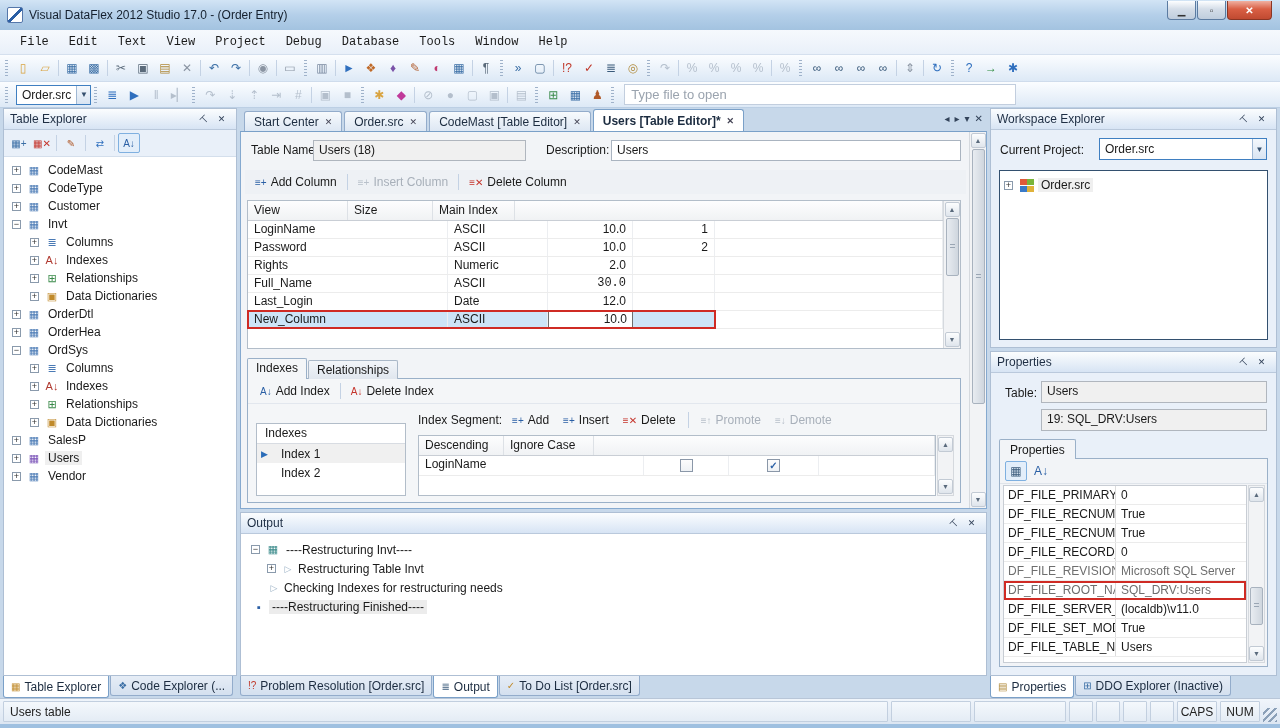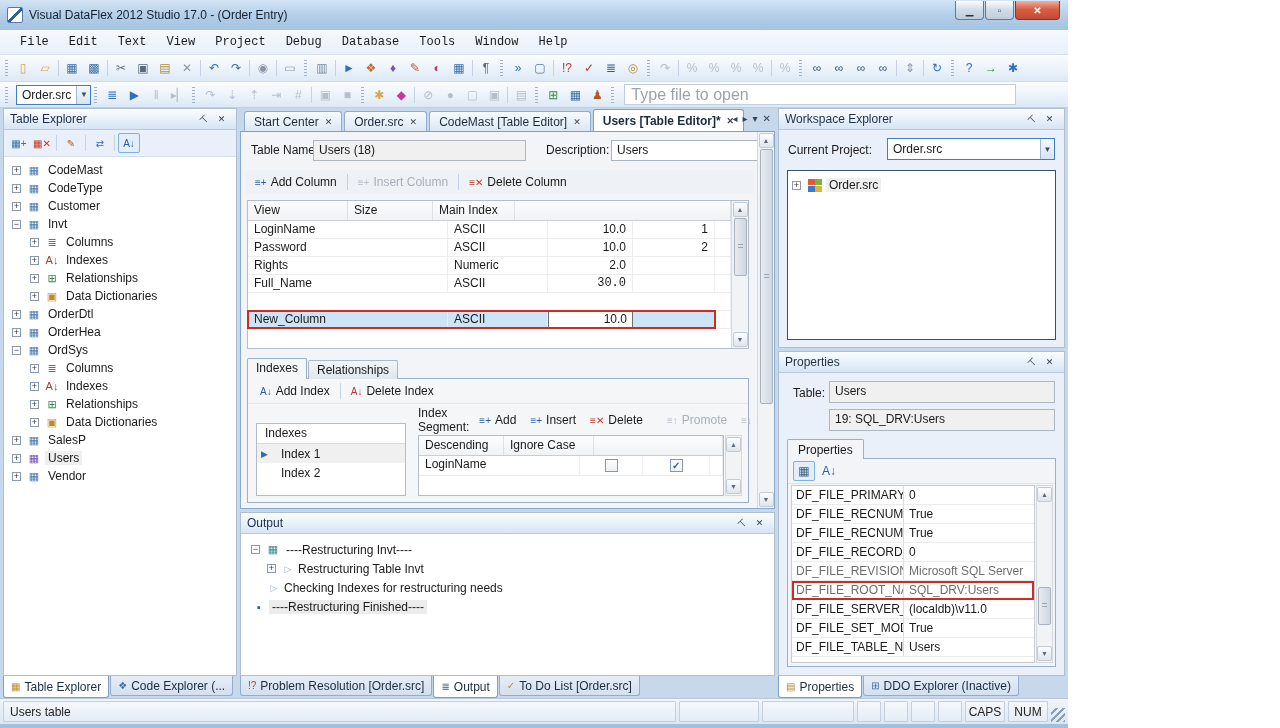--- a/index.html
+++ b/index.html
@@ -1,18 +1,18 @@
 <!DOCTYPE html>
 <html><head>
 <meta charset="utf-8">
 <style>
   *{margin:0;padding:0;box-sizing:border-box;}
   html,body{width:1280px;height:728px;overflow:hidden;}
   body{font-family:"Liberation Sans",sans-serif;font-size:12px;color:#1a1a1a;}
-  .w{position:relative;width:1068px;height:728px;background:#9fc0e0;}
+  .w{position:relative;width:1280px;height:728px;background:#9fc0e0;}
   
   .titlebar{height:30px;display:flex;align-items:center;padding:0 8px 0 7px;
     background:linear-gradient(#d2e4f5,#b4cfe9 50%,#a3c3e0);}
   .appicon{width:16px;height:16px;margin-right:6px;border:1px solid #5577aa;border-radius:2px;
     background:linear-gradient(135deg,#ffffff 0 46%,#2a5fa5 46% 58%,#ffffff 58% 100%),#eef;}
   .title-text{flex:1;color:#15202e;}
   .winbtns{display:flex;gap:1px;margin-top:-9px;}
   .wb{width:29px;height:19px;border:1px solid #5b7ba1;border-top:none;display:flex;align-items:center;justify-content:center;
      background:linear-gradient(#fdfeff,#d4dde8 45%,#bfcddd);font-size:10px;color:#333;border-radius:0 0 4px 4px;}
   .wb.close{width:45px;background:linear-gradient(#f0b0a0,#d95f44 45%,#c04a31);border-color:#8a3524;color:#fff;font-weight:bold;}
@@ -27,21 +27,21 @@
     background:repeating-linear-gradient(#9fb2ca 0 1px,transparent 1px 3px);}
   .tb-btn{width:22px;height:20px;display:inline-flex;align-items:center;justify-content:center;
     font-size:12px;color:#3a5a82;border:1px solid transparent;border-radius:2px;}
   .tb-btn.dis{color:#b4bfcc;}
   .sep{width:1px;height:16px;background:#c4d2e4;margin:0 2px;}
   .combo{display:flex;align-items:center;height:20px;border:1px solid #3f7fc1;background:#fff;margin-left:4px;}
   .combo .cv{padding:0 5px;min-width:56px;}
   .combo .ca{width:14px;height:100%;display:flex;align-items:center;justify-content:center;
     background:linear-gradient(#f4f8fc,#d8e4f2);border-left:1px solid #9fb8d4;font-size:8px;color:#35506e;}
   .openfile{width:392px;height:21px;border:1px solid #c2cede;background:#fff;margin-left:6px;
-    font-family:"Liberation Sans",sans-serif;font-size:16px;padding:0 6px;color:#333;}
+    font-family:"Liberation Sans",sans-serif;font-size:13px;padding:0 6px;color:#333;}
   .openfile::placeholder{color:#9aa3ae;}
   
   .main{display:flex;height:568px;padding:0 3px;gap:3px;background:#c7d8ea;}
   .panel{display:flex;flex-direction:column;background:#e9f0f9;border:1px solid #aebfd4;}
   .phead{height:21px;display:flex;align-items:center;padding:0 6px;
     background:linear-gradient(#fbfdfe,#d7e4f4);border-bottom:1px solid #bac9dc;color:#1e2e44;}
   .phead .t{flex:1;}
   .hbtn{width:17px;height:15px;display:flex;align-items:center;justify-content:center;font-size:9px;color:#33435a;}
   .pin-g{display:inline-block;transform:rotate(135deg);font-size:10px;}
   
@@ -502,20 +502,26 @@
                 <div class="grow">
                   <div class="gcore">
                     <span class="gcell " style="width: 200px;">Full_Name</span>
                     <span class="gcell " style="width: 100px;">ASCII</span>
                     <span class="gcell num" style="width: 85px; font-family: Liberation Mono, monospace;">30.0</span>
                     <span class="gcell num" style="width: 82px;"></span>
                   </div>
                   <span class="gcell" style="flex: 1 1 0%;"></span>
                 </div>
                 <div class="grow">
+                  <div class="gcore">
+                    <span class="gcell " style="width: 200px;">Last_Login</span>
+                    <span class="gcell " style="width: 100px;">Date</span>
+                    <span class="gcell num" style="width: 85px;">12.0</span>
+                    <span class="gcell num" style="width: 82px;"></span>
+                  </div>
                   <span class="gcell" style="flex: 1 1 0%;"></span>
                 </div>
                 <div class="grow sel">
                   <div class="gcore">
                     <span class="gcell " style="width: 200px;">New_Column</span>
                     <span class="gcell " style="width: 100px;">ASCII</span>
                     <span class="gcell num edit" style="width: 85px;">10.0</span>
                     <span class="gcell num" style="width: 82px;"></span>
                   </div>
                   <span class="gcell" style="flex: 1 1 0%;"></span>

